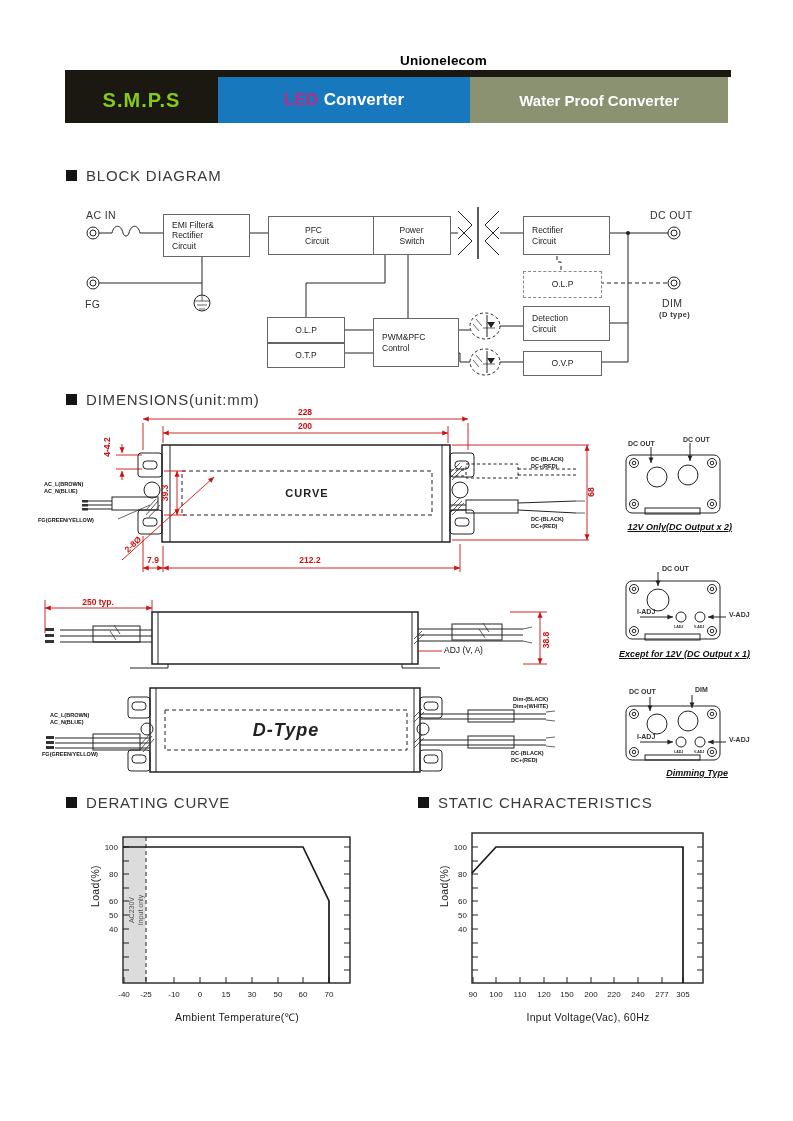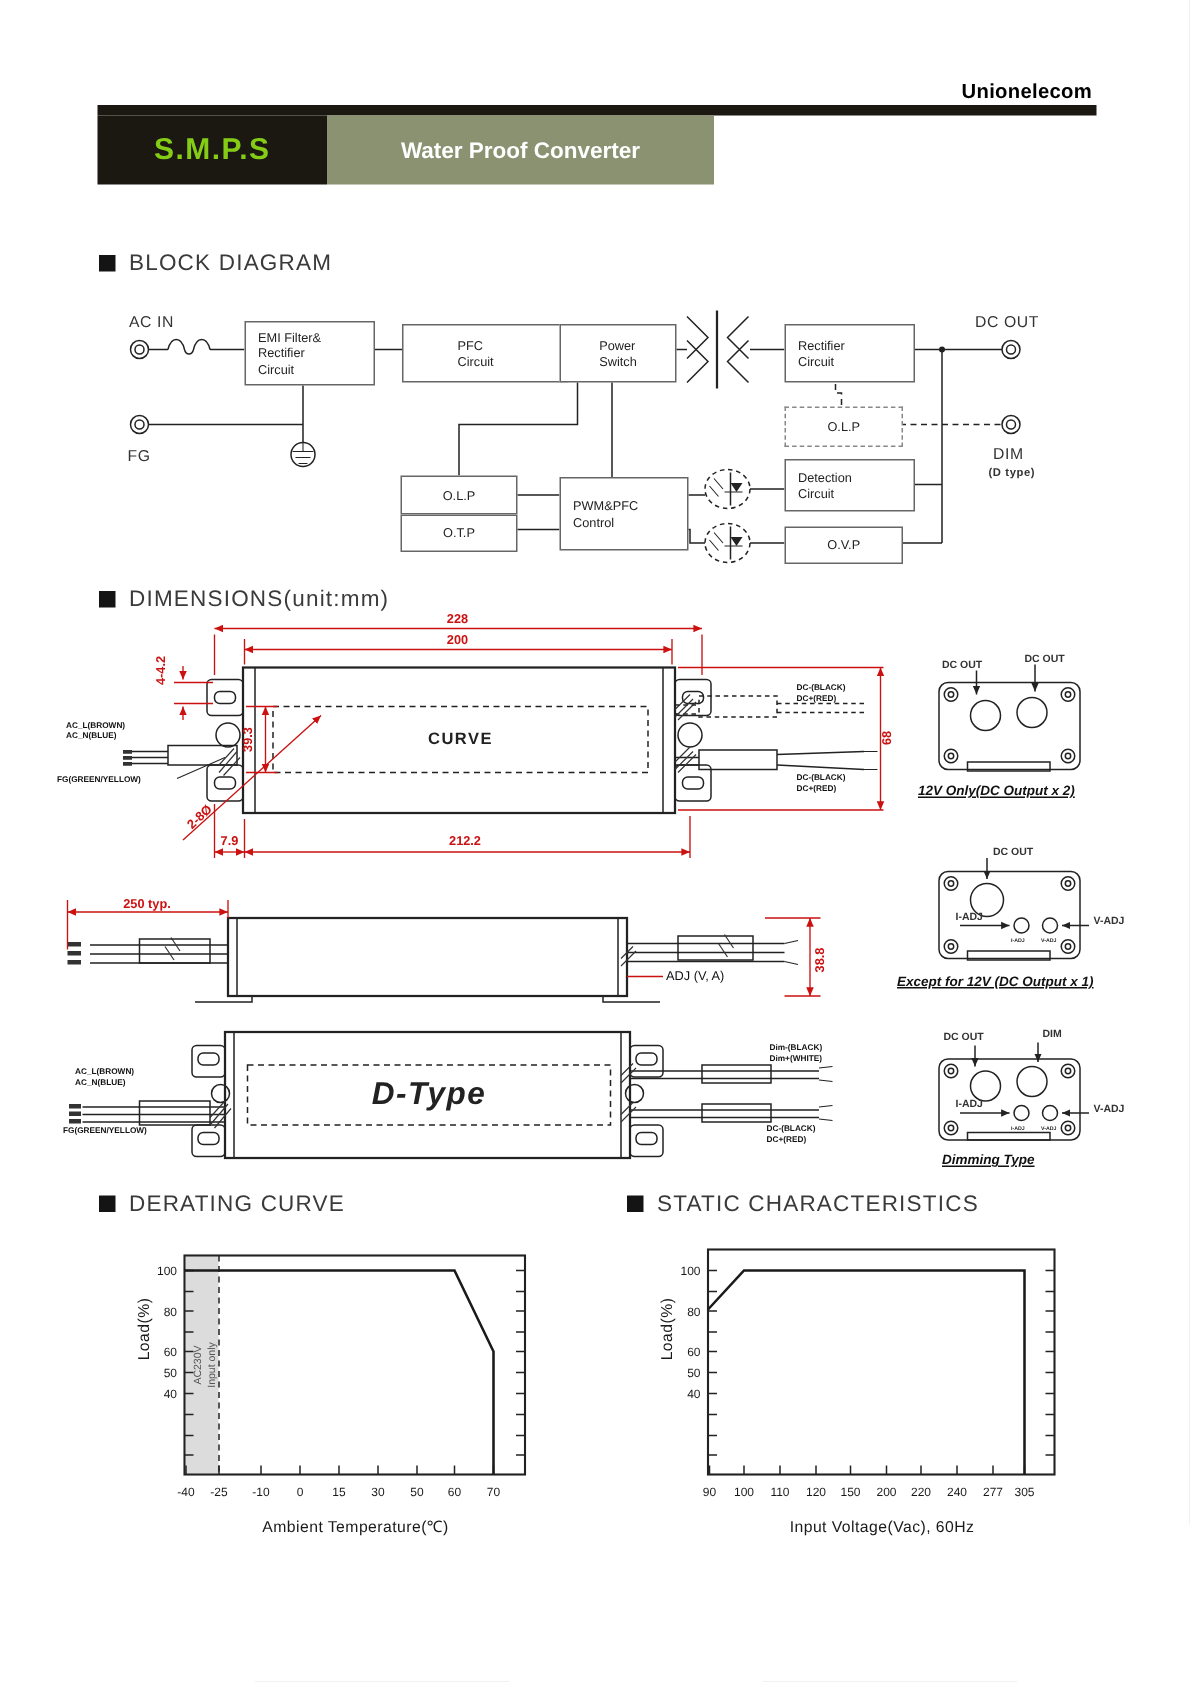--- a/index.html
+++ b/index.html
@@ -1,19 +1,19 @@
 <!DOCTYPE html>
 <html><head>
 <meta charset="utf-8">
 <style>
   html,body { margin:0; padding:0; background:#e8e8e8; }
   .page { position:relative; width:793px; height:1121px; background:#ffffff; margin:0 auto;
           font-family:"Liberation Sans", sans-serif; overflow:hidden; }
   
-  .brand { position:absolute; left:400px; top:53px; width:328px; text-align:right;
+  .brand { position:absolute; left:400px; top:53px; width:328px; text-align:left;
            font-size:13.5px; font-weight:bold; color:#000; letter-spacing:0.2px; }
   .banner { position:absolute; left:65px; top:70px; width:666px; }
   .banner-bar { height:7px; background:#1b1812; width:666px; }
   .banner-row { display:flex; width:663px; height:46px; }
   .seg { display:flex; align-items:center; justify-content:center; font-weight:bold; }
   .seg-black { width:153px; background:#1b1812; color:#84cc16; font-size:20px; letter-spacing:1px; }
   .seg-blue  { width:252px; background:#1878be; color:#fff; font-size:17px; }
   .seg-olive { width:258px; background:#8b9271; color:#fff; font-size:15px; }
   .seg-blue .led { color:#c02988; margin-right:6px; }
   
@@ -27,24 +27,24 @@
   .bd-box.center { justify-content:center; padding-left:0; text-align:left; }
   .bd-box.dashed { border:1px dashed #888; }
   .lbl { position:absolute; font-size:10.5px; color:#333; letter-spacing:0.4px; z-index:2; }
   .lbl-xs { position:absolute; font-size:7px; font-weight:bold; color:#333; z-index:2; }
   
   .tiny { position:absolute; font-size:5.5px; font-weight:bold; color:#111; line-height:1.35; z-index:2; }
   .tiny span { display:block; }
   .dlabel { position:absolute; display:flex; align-items:center; justify-content:center;
             font-weight:bold; font-size:11px; letter-spacing:1px; color:#222; z-index:2; }
   .dtype-lbl { position:absolute; display:flex; align-items:center; justify-content:center;
-            font-style:italic; font-size:21px; font-weight:600; color:#222; letter-spacing:1px; z-index:2; }
+            font-style:italic; font-size:18px; font-weight:600; color:#222; letter-spacing:1px; z-index:2; }
   .adj { position:absolute; font-size:8.5px; color:#111; z-index:2; }
   .cap { position:absolute; font-size:9px; font-weight:bold; font-style:italic;
-         text-decoration:underline; color:#111; text-align:left; z-index:2; }
+         text-decoration:underline; color:#111; text-align:right; z-index:2; }
   .t35 { position:absolute; font-size:3.5px; font-weight:bold; color:#222; z-index:2; }
   
   .art { position:absolute; left:0; top:0; z-index:1; }
   .ln { stroke:#222; stroke-width:1; fill:none; }
   .ln15 { stroke:#222; stroke-width:1.5; fill:none; }
   .thin { stroke:#222; stroke-width:0.7; fill:none; }
   .dash { stroke-dasharray:4 3; }
   .dash2 { stroke-dasharray:3 2.5; }
   .red { stroke:#cc1111; stroke-width:0.9; fill:none; }
   .plot { stroke:#222; stroke-width:1.4; fill:none; }
@@ -330,20 +330,24 @@
     </g>
   </svg>
 
   <div class="brand">Unionelecom</div>
   <div class="banner">
     <div class="banner-bar"></div>
     <div class="banner-row">
       <div class="seg seg-black">
         <span>S.M.P.S</span>
       </div>
+      <div class="seg seg-blue">
+        <span class="led">LED</span>
+        <span>Converter</span>
+      </div>
       <div class="seg seg-olive">
         <span>Water Proof Converter</span>
       </div>
     </div>
   </div>
 
   <div class="sec-h" style="left:66px; top:167px;">
     <span class="sq"></span>
     <span>BLOCK DIAGRAM</span>
   </div>

